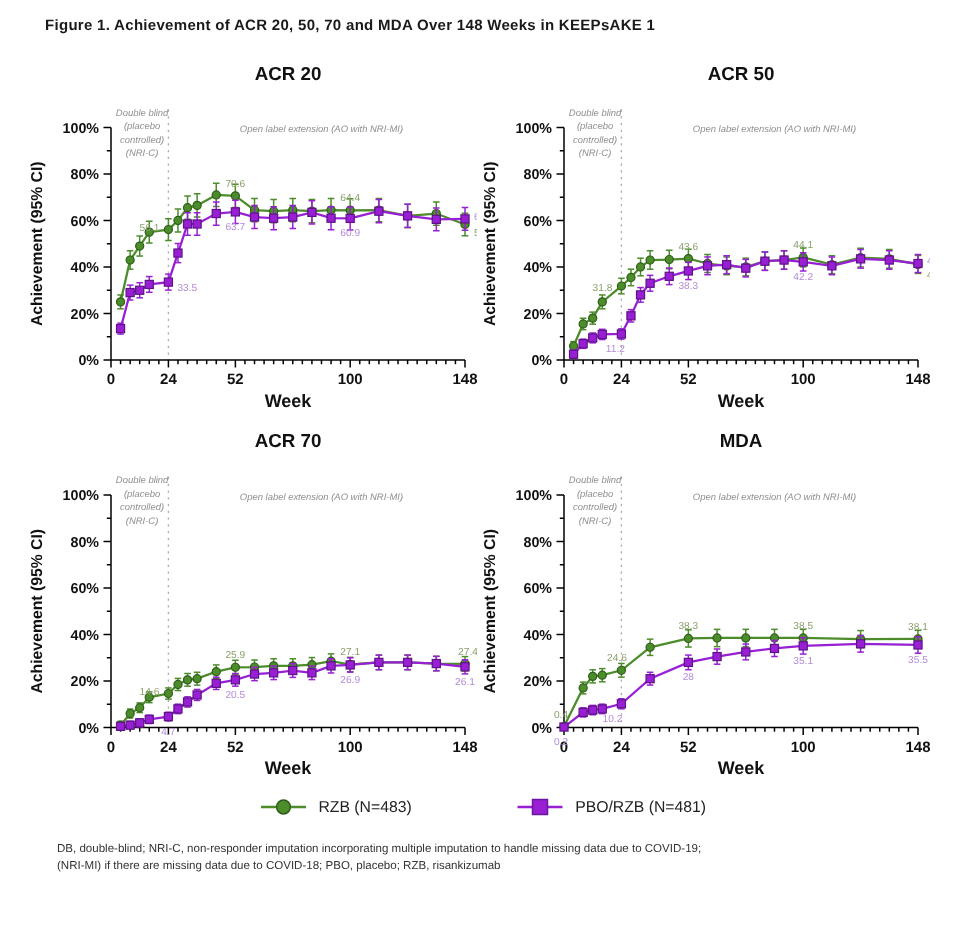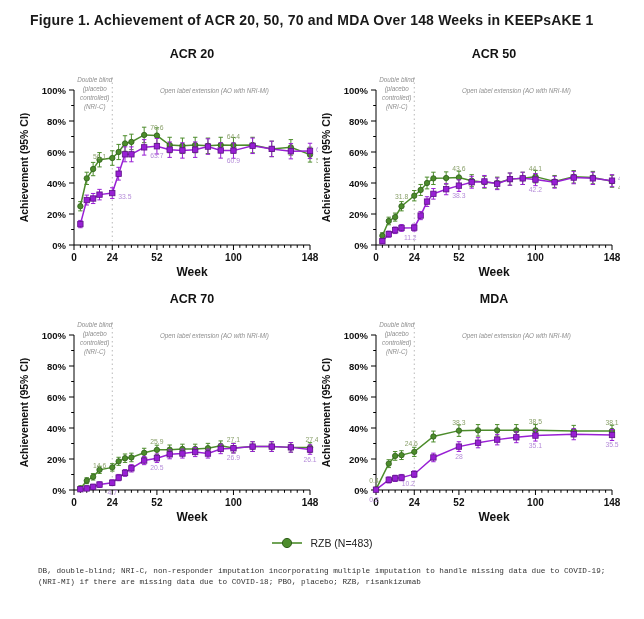--- a/index.html
+++ b/index.html
@@ -1,22 +1,22 @@
 <!DOCTYPE html>
 <html><head>
 <meta charset="utf-8">
 <style>
   html,body{margin:0;padding:0;background:#ffffff;}
   body{width:644px;height:619px;font-family:"Liberation Sans",sans-serif;color:#1a1a1a;overflow:hidden;}
-  .fig-title{font-size:14px;font-weight:bold;padding:12px 0 0 30px;letter-spacing:.2px;}
+  .fig-title{font-size:10px;font-weight:bold;padding:12px 0 0 30px;letter-spacing:.2px;}
   .charts-grid{display:grid;grid-template-columns:302px 302px;margin:12px 0 0 16px;}
   .panel{width:302px;height:245px;}
   .legend-row{display:flex;justify-content:center;gap:70px;margin-top:6px;align-items:center;}
   .legend-item{display:flex;align-items:center;gap:7px;font-size:10.5px;color:#222;}
-  .footnote{margin:16px 0 4px 38px;font-size:7.7px;line-height:1.4;color:#333;font-family:Liberation Mono, monospace;}
+  .footnote{margin:16px 0 4px 38px;font-size:7.7px;line-height:1.4;color:#333;}
 </style>
 </head>
 <body>
 
 <div class="fig-title">Figure 1. Achievement of ACR 20, 50, 70 and MDA Over 148 Weeks in KEEPsAKE 1</div>
 
 <div class="charts-grid">
   <div class="panel"><svg width="302" height="245">
         <text x="176" y="18" text-anchor="middle" font-size="12.5" font-weight="bold" fill="#111">ACR 20</text>
         <line x1="96.27027027027027" y1="38" x2="96.27027027027027" y2="205" stroke="#b0b0b0" stroke-width="0.9" stroke-dasharray="1.5,3"></line>
@@ -945,18 +945,25 @@
 </div>
 
 <div class="legend-row">
   <div class="legend-item">
     <svg width="32" height="14">
       <line x1="1" y1="7" x2="31" y2="7" stroke="#4c8c2b" stroke-width="1.6"></line>
       <circle cx="16" cy="7" r="4.6" fill="#4c8c2b" stroke="#2f5e1a" stroke-width="1"></circle>
     </svg>
     <span>RZB (N=483)</span>
   </div>
+  <div class="legend-item">
+    <svg width="32" height="14">
+      <line x1="1" y1="7" x2="31" y2="7" stroke="#981fd4" stroke-width="1.6"></line>
+      <rect x="11" y="2" width="10" height="10" fill="#981fd4" stroke="#6d16a0" stroke-width="1"></rect>
+    </svg>
+    <span>PBO/RZB (N=481)</span>
+  </div>
 </div>
 
 <div class="footnote">
   <div>DB, double-blind; NRI-C, non-responder imputation incorporating multiple imputation to handle missing data due to COVID-19;</div>
   <div>(NRI-MI) if there are missing data due to COVID-18; PBO, placebo; RZB, risankizumab</div>
 </div>
 
 </body></html>

